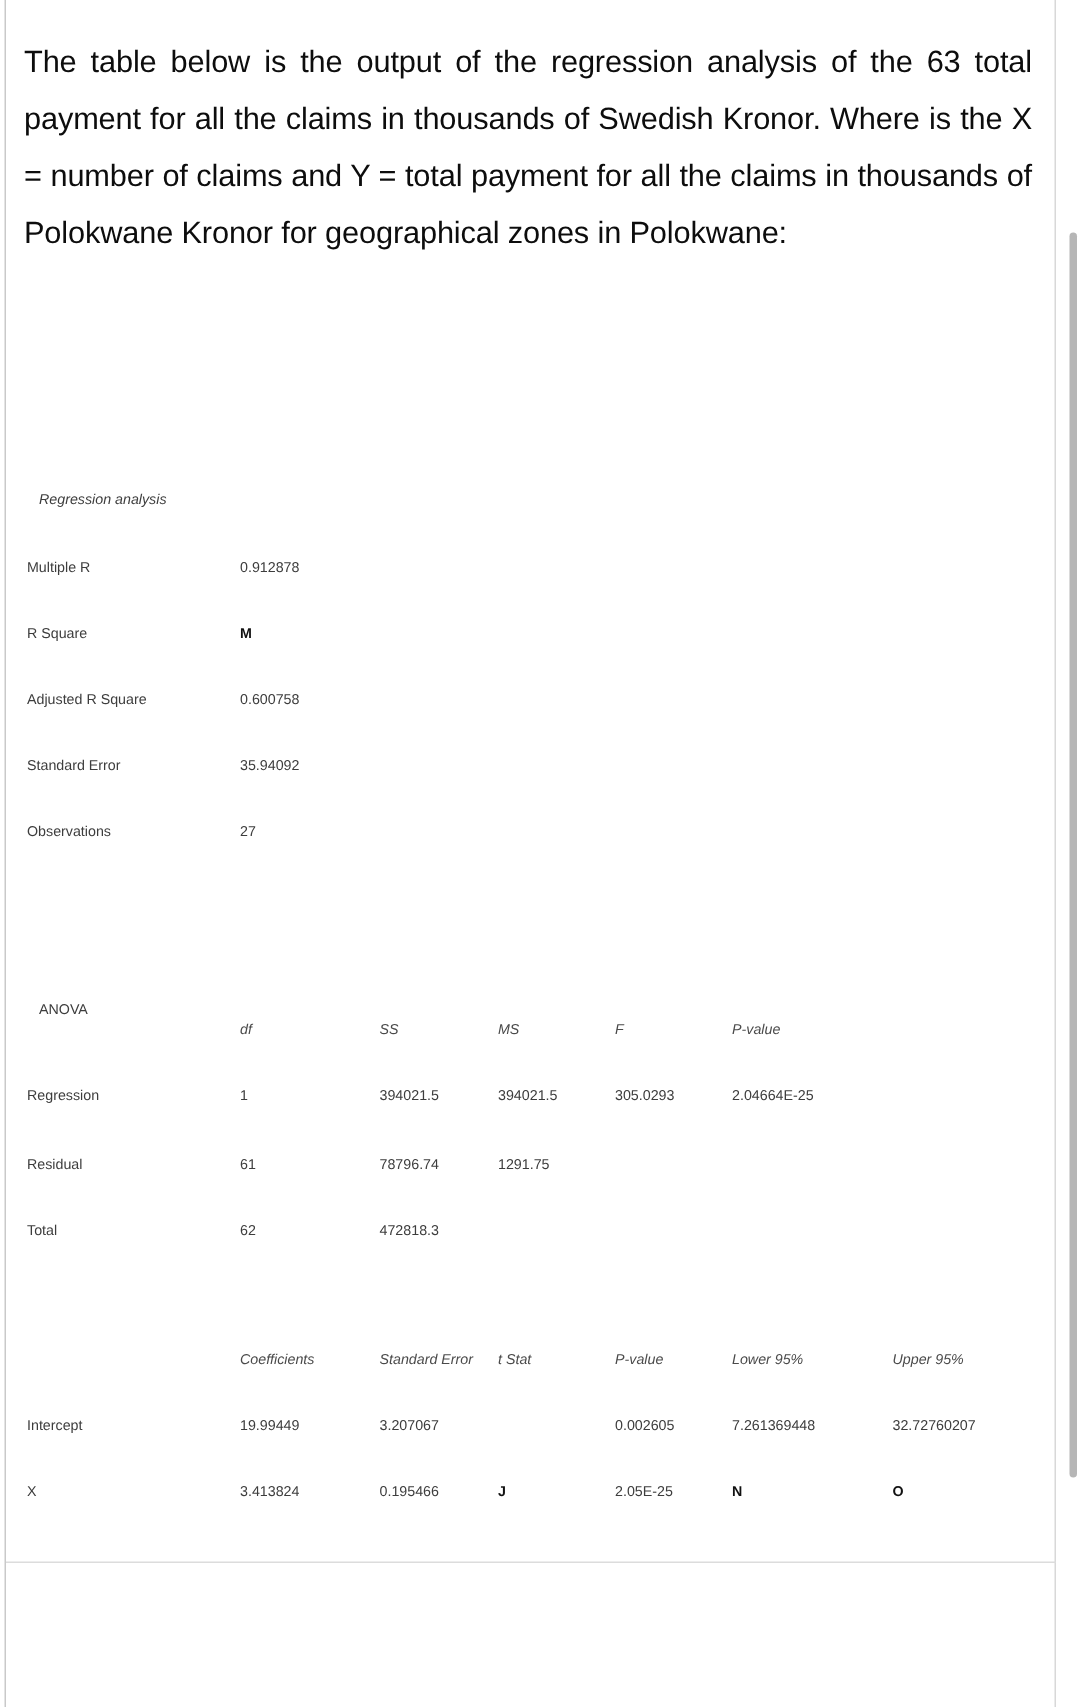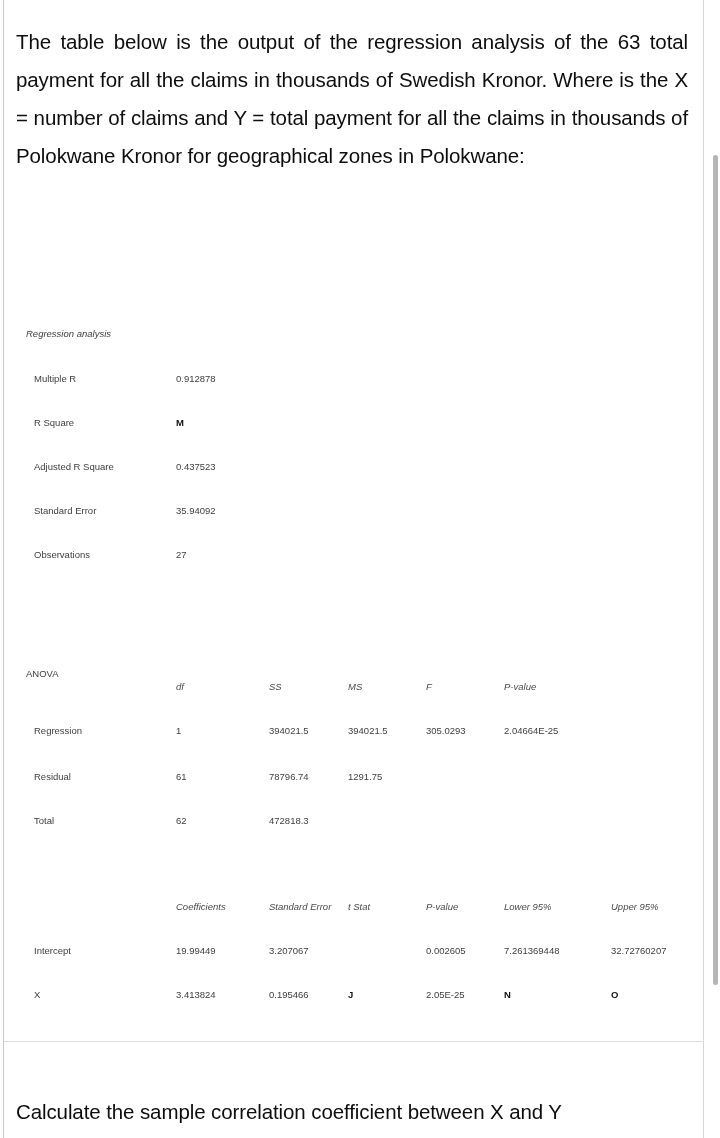--- a/index.html
+++ b/index.html
@@ -89,21 +89,21 @@
     position: absolute;
     left: 26px;
     font-size: 9.5px;
     color: #3d3d3d;
     white-space: nowrap;
   }
   .blk-title.italic { font-style: italic; }
 
   .srow {
     position: absolute;
-    left: 16px;
+    left: 0;
     width: 704px;
     height: 18px;
   }
   .cell {
     position: absolute;
     white-space: nowrap;
     font-size: 9.5px;
     color: #3d3d3d;
     line-height: 14px;
   }
@@ -142,21 +142,21 @@
       <span class="cell c1">0.912878</span>
     </div>
 
     <div class="srow" style="top:116px;">
       <span class="cell c0">R Square</span>
       <span class="cell c1 ph">M</span>
     </div>
 
     <div class="srow" style="top:160px;">
       <span class="cell c0">Adjusted R Square</span>
-      <span class="cell c1">0.437523</span>
+      <span class="cell c1">0.600758</span>
     </div>
 
     <div class="srow" style="top:204px;">
       <span class="cell c0">Standard Error</span>
       <span class="cell c1">35.94092</span>
     </div>
 
     <div class="srow" style="top:248px;">
       <span class="cell c0">Observations</span>
       <span class="cell c1">27</span>
@@ -220,15 +220,14 @@
       <span class="cell c3 ph">J</span>
       <span class="cell c4">2.05E-25</span>
       <span class="cell c5 ph">N</span>
       <span class="cell c6 ph">O</span>
     </div>
 
   </div>
 
   <div class="hr-sep"></div>
 
-  <p class="prose" id="prompt-bottom">Calculate the sample correlation coefficient between X and Y</p>
 
 </div>
 
 </body></html>

